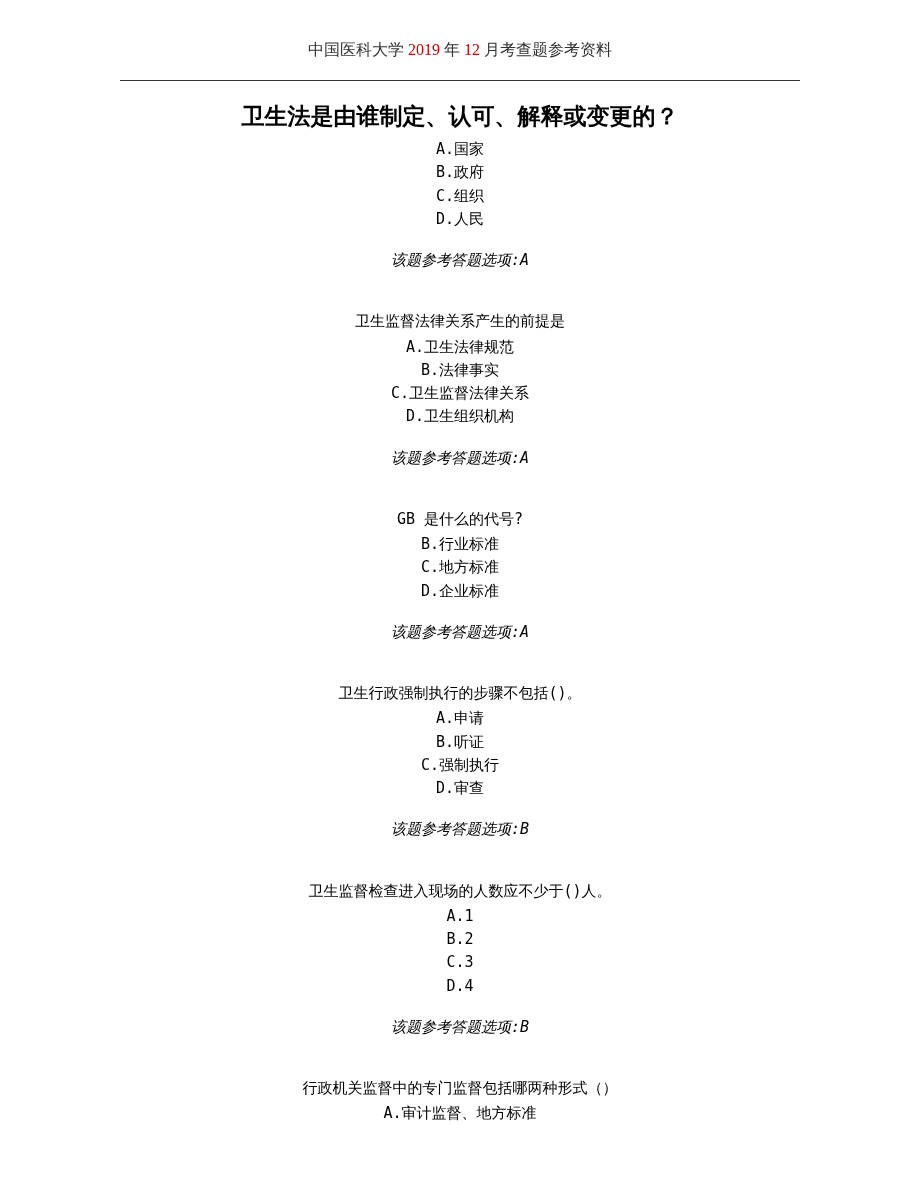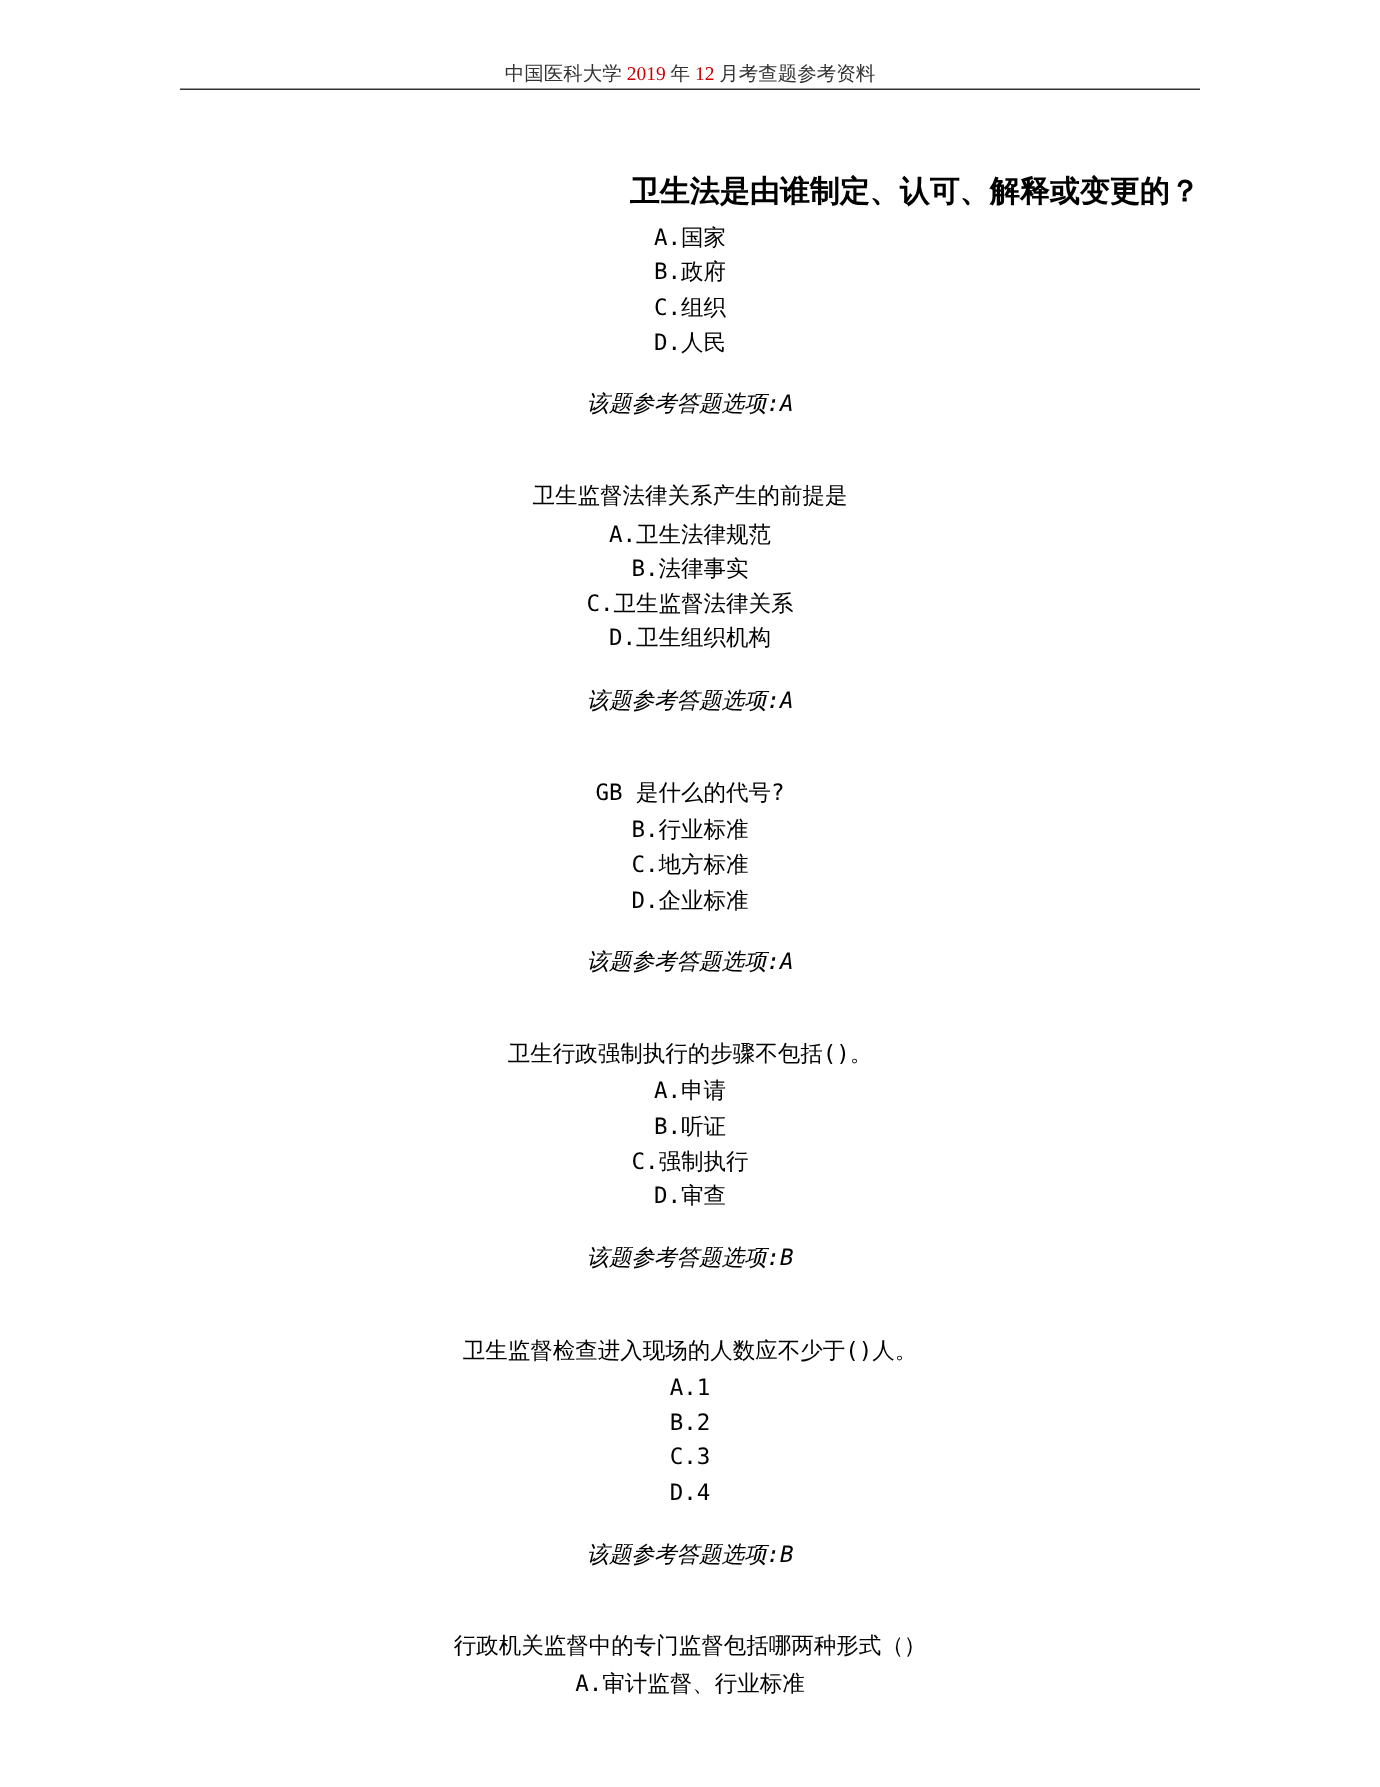--- a/index.html
+++ b/index.html
@@ -12,33 +12,33 @@
       font-family: "SimSun", "宋体", serif;
       width: 920px;
       height: 1191px;
       position: relative;
     }
     .page {
       padding: 40px 120px 0 120px;
     }
     .header {
       text-align: center;
-      font-size: 13px;
+      font-size: 16px;
       color: #333;
-      padding-bottom: 1px;
+      padding-bottom: 19px;
       border-bottom: 1px solid #333;
-      margin-bottom: 54px;
+      margin-bottom: 20px;
     }
     .header .red {
       color: #cc0000;
     }
     .title {
-      text-align: right;
+      text-align: center;
       font-weight: bold;
-      font-size: 20px;
+      font-size: 23px;
       font-family: "SimHei", "黑体", sans-serif;
       margin-bottom: 6px;
     }
     .content {
       font-size: 15px;
       line-height: 1.55;
       color: #000;
       font-family: "SimSun", "宋体", monospace;
       text-align: center;
     }
@@ -106,17 +106,17 @@
       <div class="stem">卫生监督检查进入现场的人数应不少于()人。</div>
       <div class="option">A.1</div>
       <div class="option">B.2</div>
       <div class="option">C.3</div>
       <div class="option">D.4</div>
       <div class="answer">该题参考答题选项:B</div>
     </div>
 
     <div class="question-block">
       <div class="stem">行政机关监督中的专门监督包括哪两种形式（）</div>
-      <div class="option">A.审计监督、行业标准</div>
+      <div class="option">A.审计监督、地方标准</div>
     </div>
 
   </div>
 </div>
 
 </body></html>

